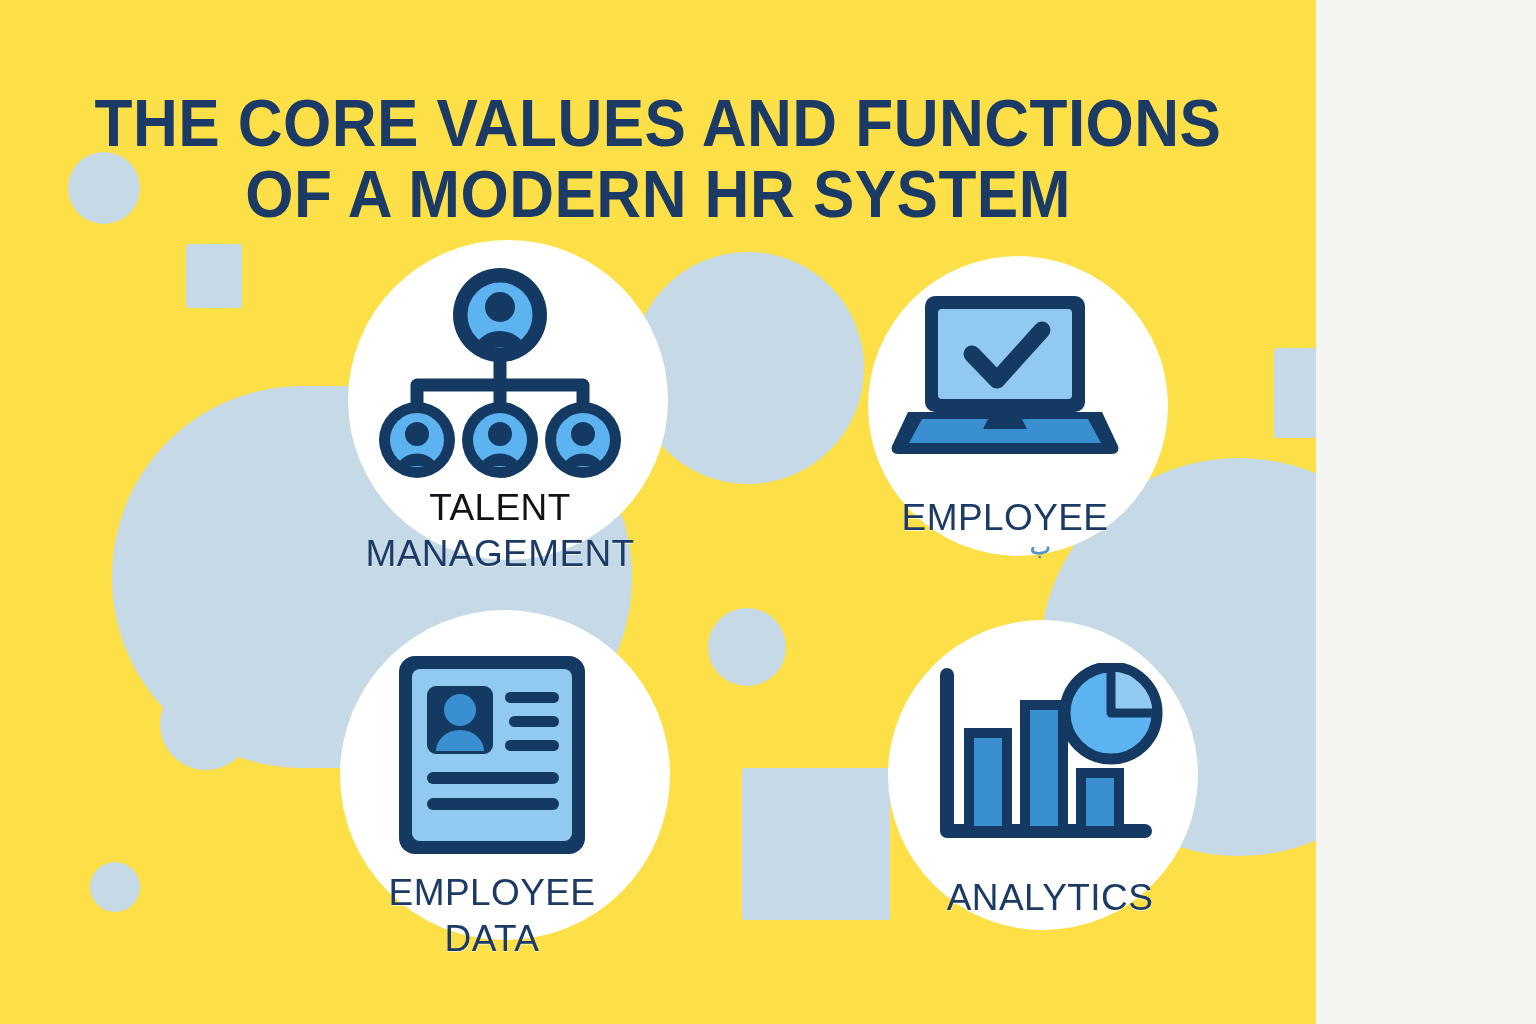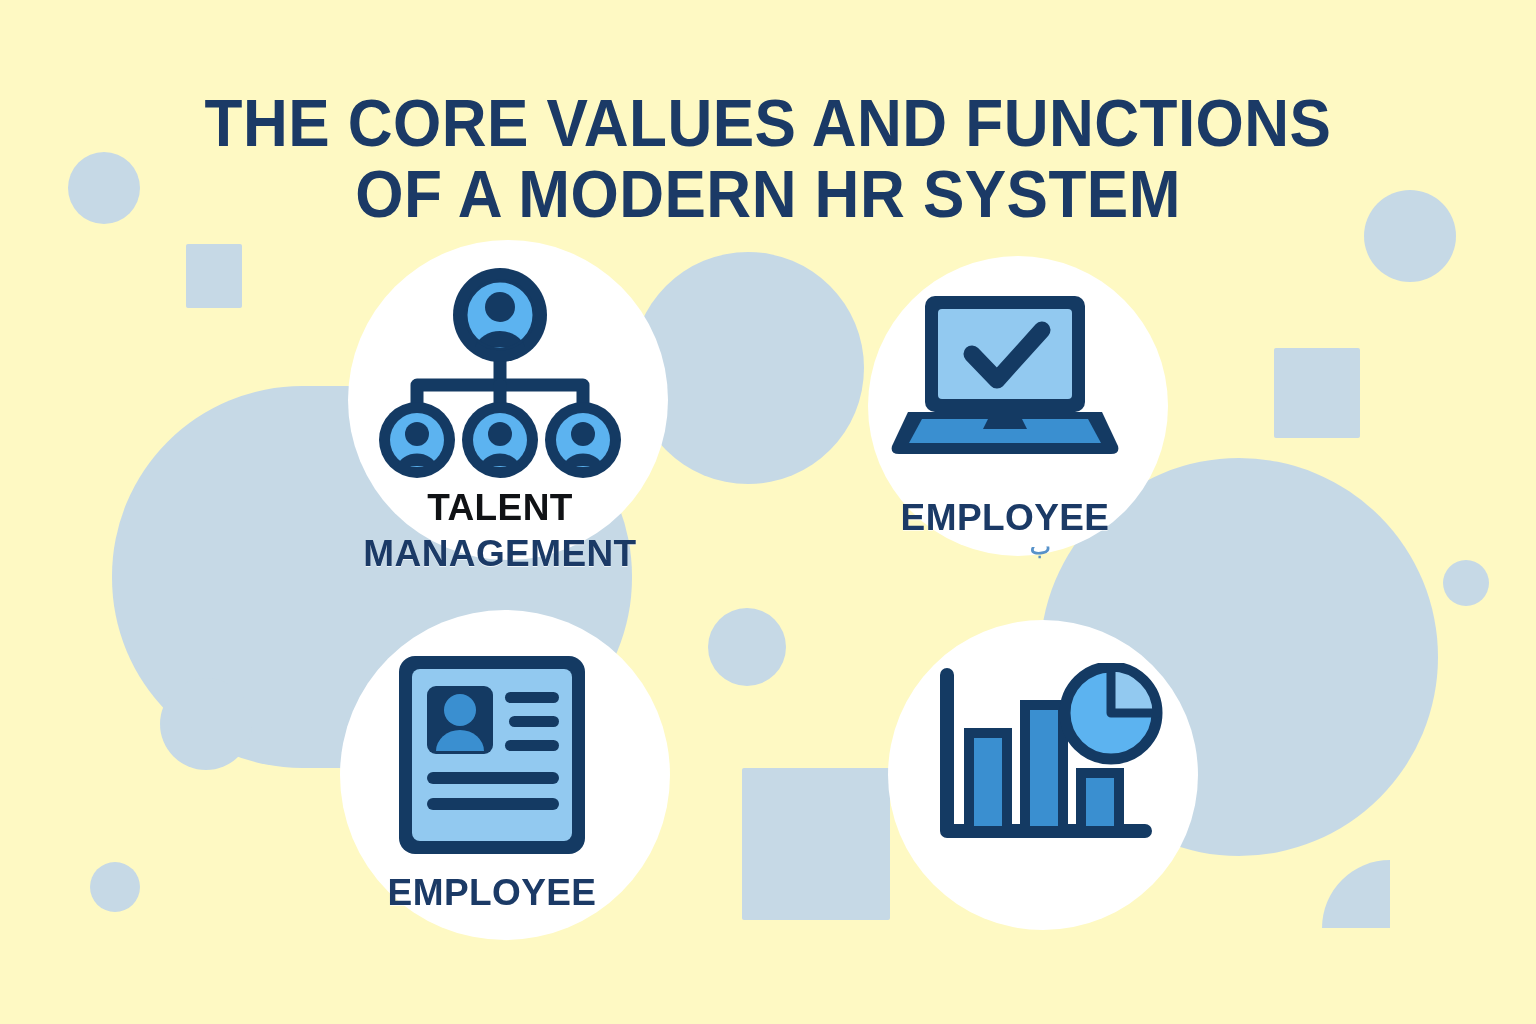--- a/index.html
+++ b/index.html
@@ -8,23 +8,23 @@
   }
   body {
     width: 1536px;
     height: 1024px;
     overflow: hidden;
     font-family: "Liberation Sans", sans-serif;
     background: #f4f4f0;
   }
   #stage {
     position: relative;
-    width: 1536px;
+    width: 1316px;
     height: 1024px;
-    background: #fef9c3;
+    background: #fde047;
     overflow: hidden;
   }
 
   
   .bg-layer {
     position: absolute;
     inset: 0;
     z-index: 0;
   }
   .shape {
@@ -71,21 +71,21 @@
     text-align: center;
   }
   .card .icon-wrap {
     height: 230px;
     display: flex;
     align-items: center;
     justify-content: center;
   }
   .card .label {
     color: #1b3a66;
-    font-weight: 700;
+    font-weight: 400;
     font-size: 37px;
     line-height: 1.24;
     letter-spacing: 0.4px;
     text-transform: uppercase;
     text-shadow: 0 1px 0 rgba(255,255,255,0.65);
   }
   .card .label .l1 { display: block; }
   .card .label .l2 { display: block; text-align: center; }
   .card.talent .label .l1 { color: #101215; }
 
@@ -225,36 +225,38 @@
         <rect x="118" y="44" width="54" height="11" rx="5.5" fill="#143a63"></rect>
         <rect x="122" y="68" width="50" height="11" rx="5.5" fill="#143a63"></rect>
         <rect x="118" y="92" width="54" height="11" rx="5.5" fill="#143a63"></rect>
 
         <rect x="40" y="124" width="132" height="12" rx="6" fill="#143a63"></rect>
         <rect x="40" y="150" width="132" height="12" rx="6" fill="#143a63"></rect>
       </svg>
     </div>
     <div class="label">
       <span class="l1" style="color: rgb(27, 58, 102);">EMPLOYEE</span>
+      <span class="l2" style="color: rgb(27, 58, 102);">DATA</span>
     </div>
   </div>
 
   <div class="card" id="card-analytics">
     <div class="icon-wrap">
       <svg width="235" height="195" viewBox="0 0 235 195" aria-hidden="true">
 
         <path d="M14 12 L14 168 L212 168" fill="none" stroke="#143a63" stroke-width="14" stroke-linecap="round" stroke-linejoin="round"></path>
 
         <rect x="36" y="70" width="38" height="98" fill="#3a8fd0" stroke="#143a63" stroke-width="10"></rect>
 
         <rect x="92" y="42" width="38" height="126" fill="#3a8fd0" stroke="#143a63" stroke-width="10"></rect>
 
         <rect x="148" y="110" width="38" height="58" fill="#3a8fd0" stroke="#143a63" stroke-width="10"></rect>
 
         <circle cx="178" cy="50" r="46" fill="#5cb3f0" stroke="#143a63" stroke-width="11"></circle>
         <path d="M178 50 L178 4 A46 46 0 0 1 224 50 Z" fill="#92c9f0" stroke="#143a63" stroke-width="9" stroke-linejoin="round"></path>
       </svg>
     </div>
     <div class="label">
+      <span class="l1" style="color: rgb(27, 58, 102);">ANALYTICS</span>
     </div>
   </div>
 
 </div>
 
 </body></html>

